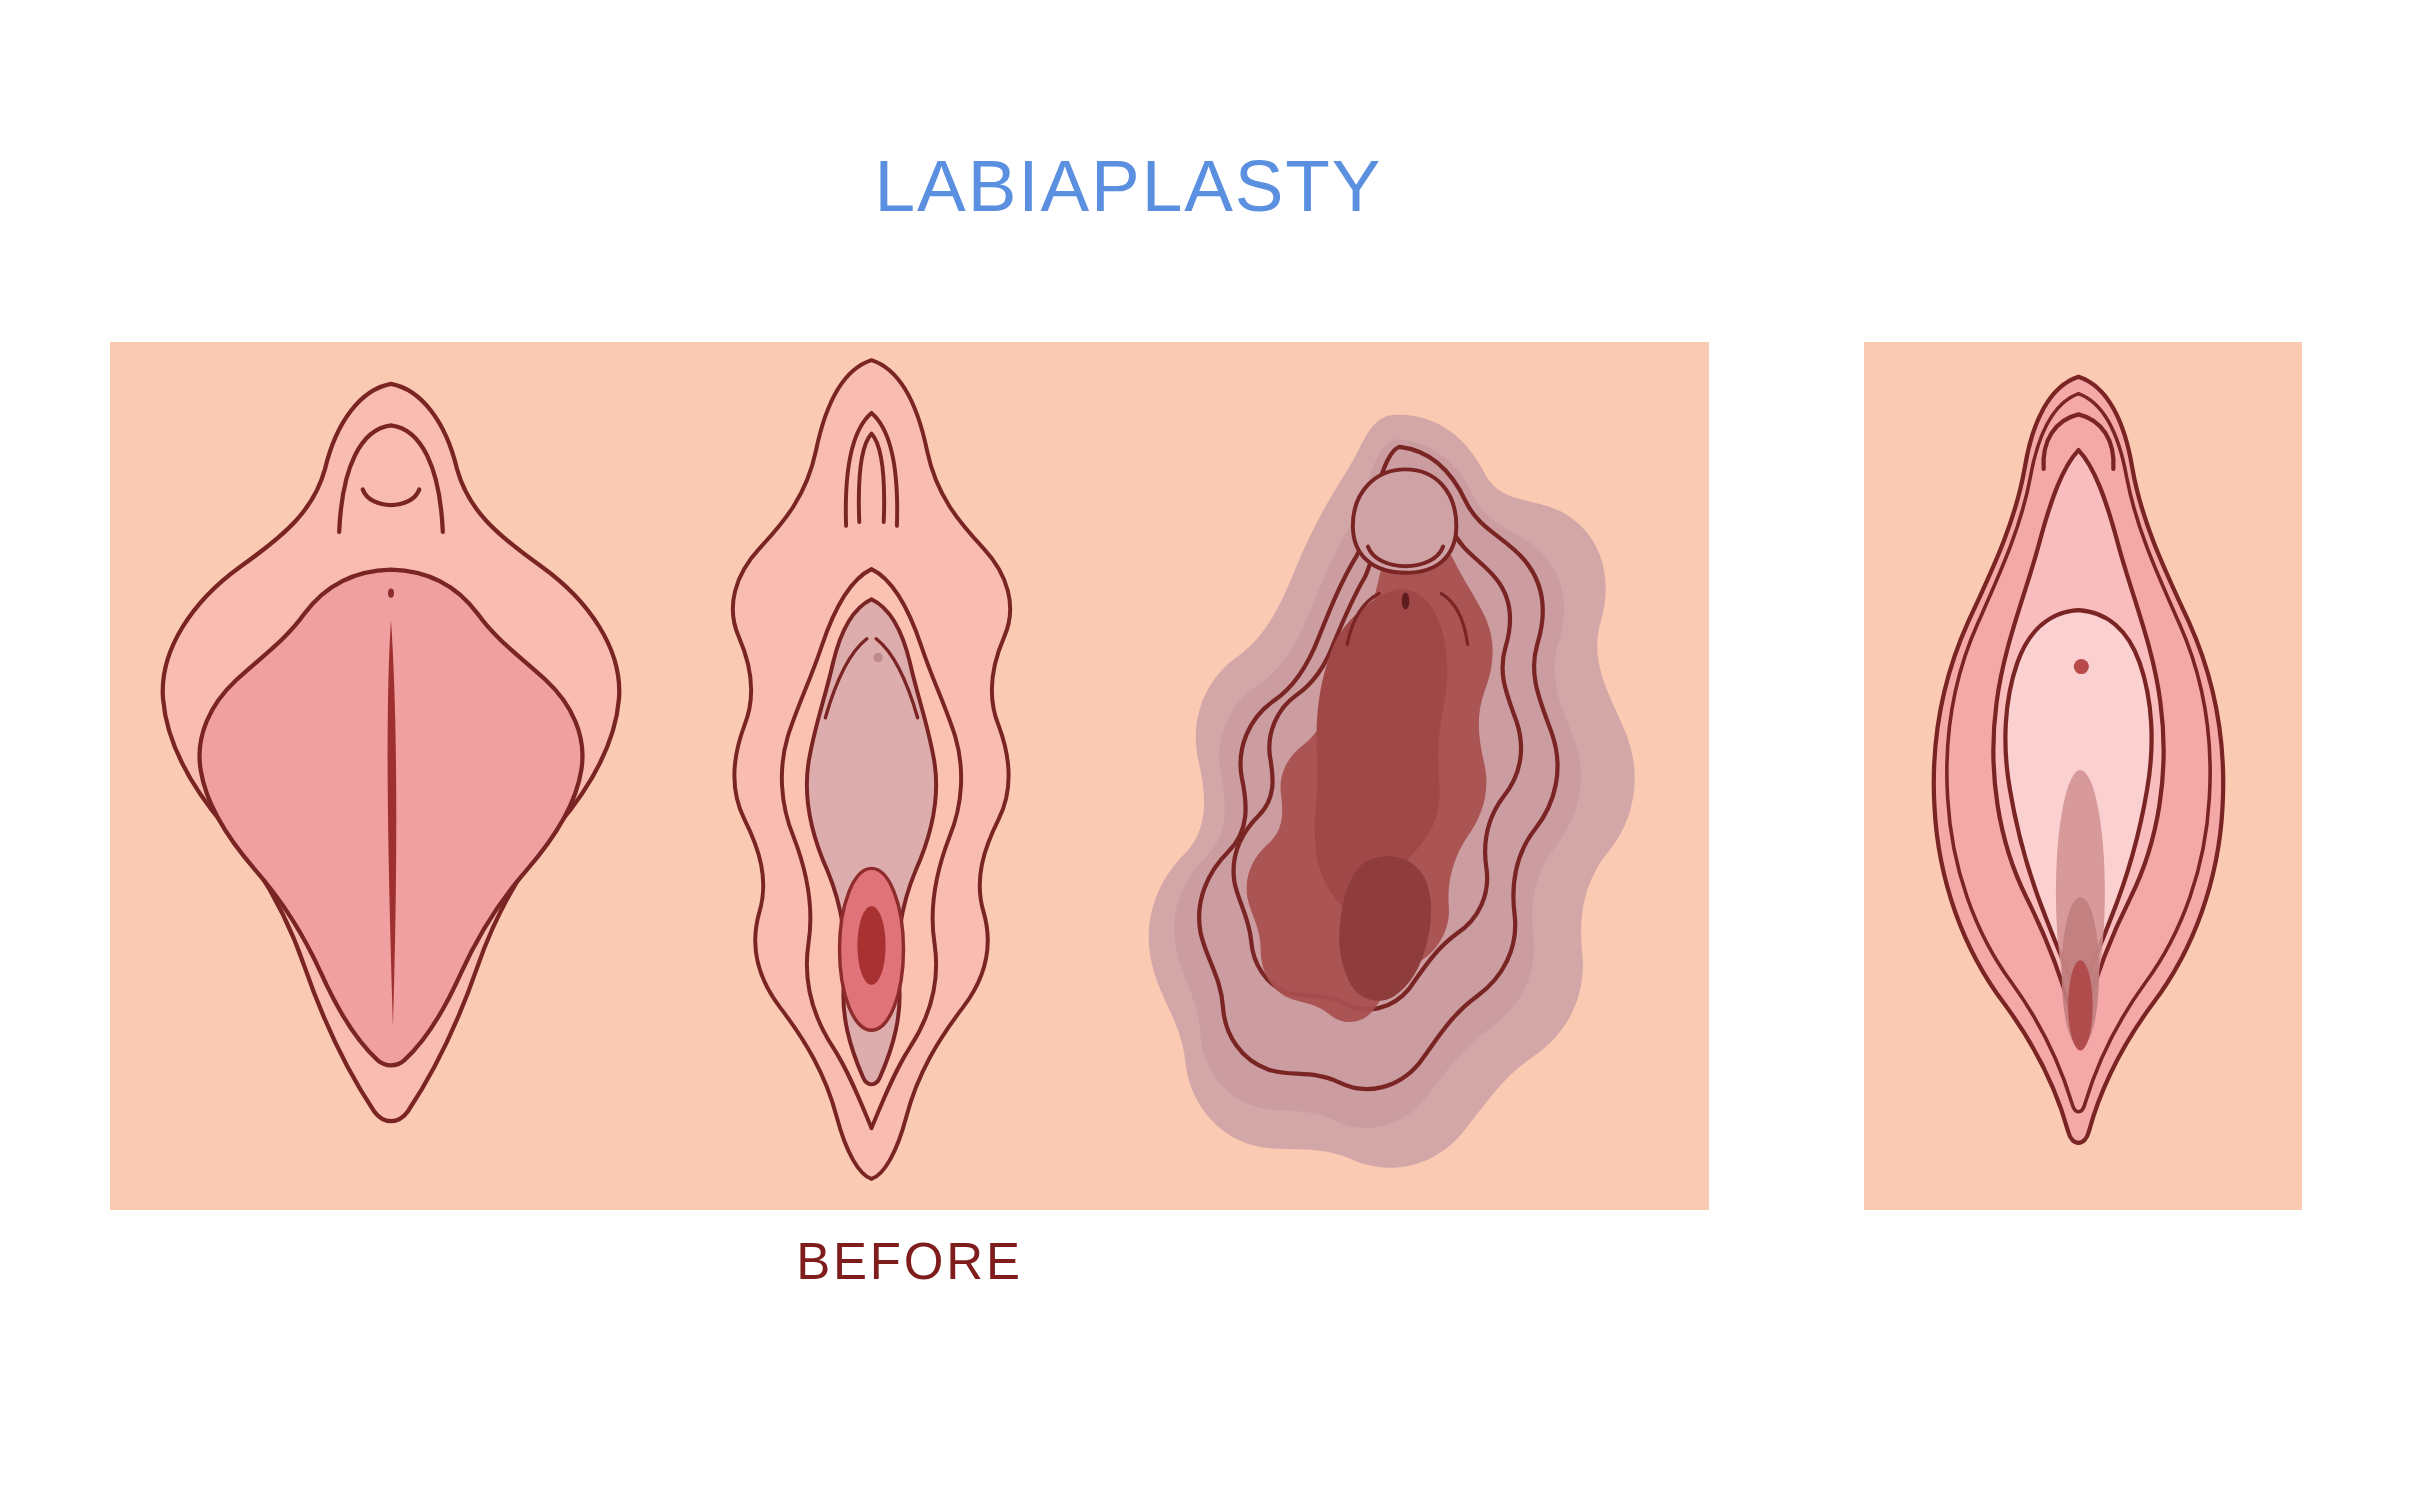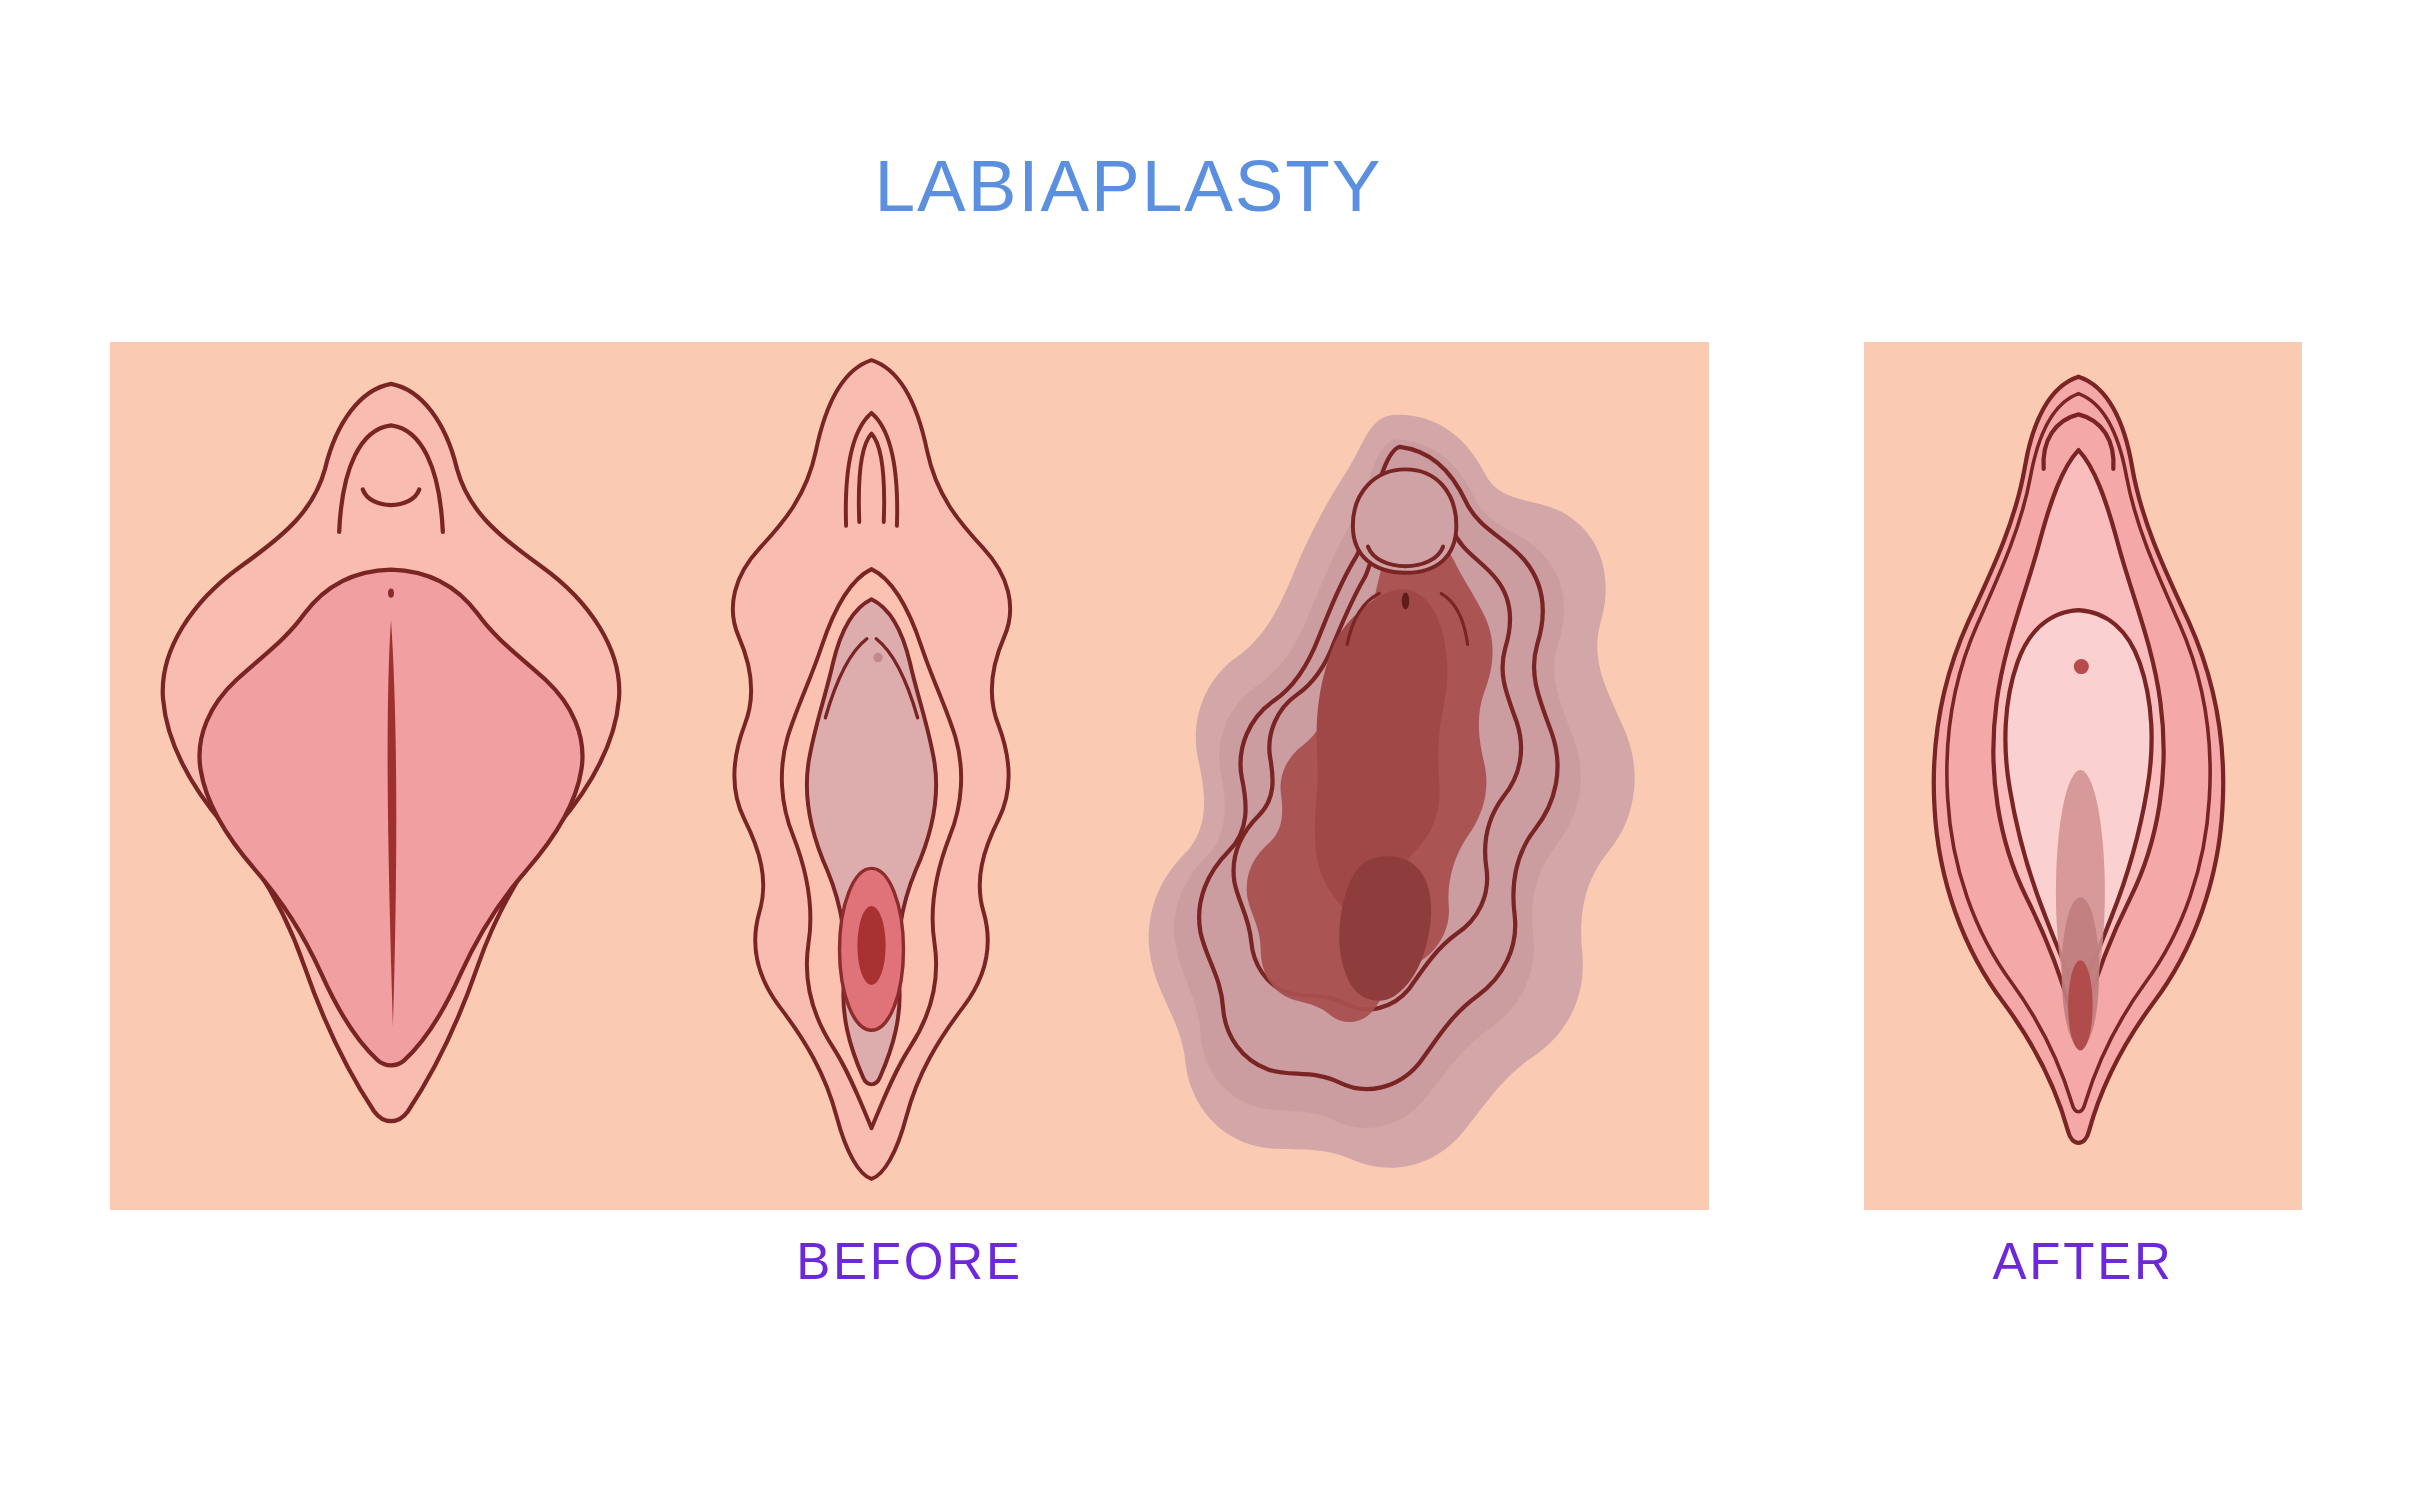--- a/index.html
+++ b/index.html
@@ -52,21 +52,21 @@
     top: 342px;
     width: 438px;
     height: 868px;
   }
 
   .caption {
     position: absolute;
     top: 1236px;
     font-size: 51px;
     letter-spacing: 2.8px;
-    color: #6d28d9;
+    color: #7f1d1d;
     font-weight: 400;
     text-align: center;
     line-height: 1;
     white-space: nowrap;
   }
   #caption-before {
     left: 110px;
     width: 1599px;
   }
   #caption-after {
@@ -392,16 +392,15 @@
 
     <circle cx="168" cy="330" r="8" fill="#b84a4a"></circle>
 
     <ellipse cx="167" cy="570" rx="26" ry="130" fill="#d08f8f" opacity="0.85"></ellipse>
     <ellipse cx="167" cy="655" rx="20" ry="80" fill="#c07d7d" opacity="0.9"></ellipse>
     <ellipse cx="167" cy="690" rx="13" ry="48" fill="#b04c4c"></ellipse>
   </svg>
 
   <div class="caption" id="caption-before">BEFORE</div>
 
-  <div class="caption" id="caption-after">AFTER</div>
 
 </div>
 
 
 </body></html>

